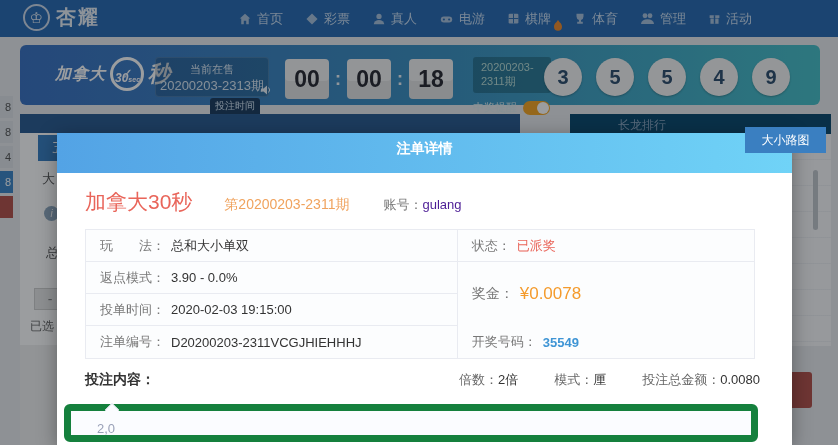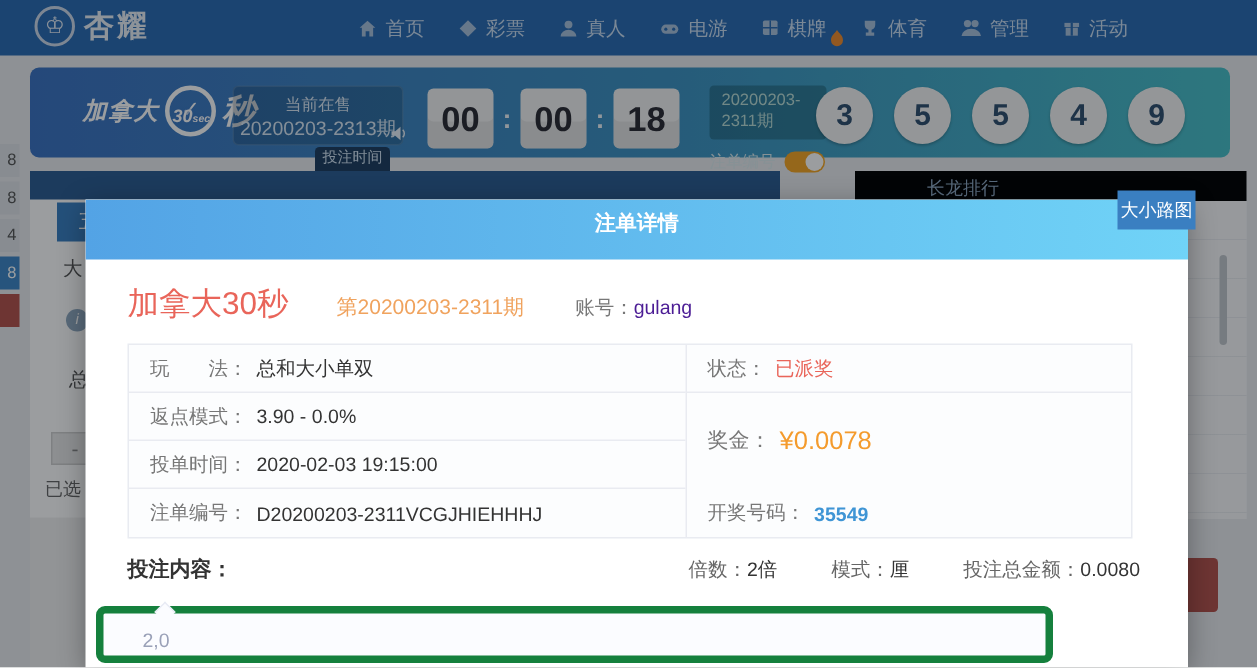--- a/index.html
+++ b/index.html
@@ -55,23 +55,23 @@
   .left-panel { position:absolute; left:20px; top:114px; width:500px; height:331px; background:#fff; }
   .lp-head { position:absolute; left:0; top:0; width:100%; height:19px; background:#2c5d92; }
   .lp-tab { position:absolute; left:18px; top:21px; width:42px; height:26px; background:#3a7fc1; color:#fff; font-size:13px; text-align:center; line-height:26px; cursor:pointer; }
   .lp-tab2 { position:absolute; left:22px; top:56px; color:#555; font-size:13px; cursor:pointer; }
   .lp-info { position:absolute; left:24px; top:92px; width:15px; height:15px; border-radius:50%; background:#8fa9c0; color:#fff; font-size:10px; text-align:center; line-height:15px; font-style:italic; }
   .lp-sum { position:absolute; left:26px; top:130px; color:#555; font-size:13px; }
   .lp-minus { position:absolute; left:14px; top:174px; width:32px; height:22px; background:#e8e8e8; border:1px solid #cfcfcf; color:#888; font-size:14px; text-align:center; line-height:20px; cursor:pointer; }
   .lp-selected { position:absolute; left:10px; top:204px; color:#666; font-size:12px; }
   .lp-foot { position:absolute; left:0; top:231px; width:100%; height:100px; background:#f1f1f1; }
 
-  .right-panel-head { position:absolute; left:570px; top:114px; width:261px; height:20px; background:#000000; }
+  .right-panel-head { position:absolute; left:570px; top:114px; width:261px; height:20px; background:#0c4a6e; }
   .rp-tab-left { position:absolute; left:48px; top:3px; color:#8fa9c4; font-size:12px; cursor:pointer; }
-  .rp-tab-right { position:absolute; left:175px; top:13px; width:52px; height:26px; background:#3a7fc1; color:#fff; font-size:12px; text-align:center; line-height:26px; cursor:pointer; }
+  .rp-tab-right { position:absolute; left:175px; top:13px; width:81px; height:26px; background:#3a7fc1; color:#fff; font-size:12px; text-align:center; line-height:26px; cursor:pointer; }
   .right-panel-body { position:absolute; left:570px; top:134px; width:261px; height:212px; background:#f8f9fb;
       background-image:repeating-linear-gradient(to bottom,#f8f9fb 0px,#f8f9fb 25px,#e3e6ea 26px); }
   .rp-scrollbar { position:absolute; left:813px; top:170px; width:5px; height:60px; background:#c2c6cc; border-radius:3px; }
   .rp-red-btn { position:absolute; left:786px; top:372px; width:26px; height:36px; background:#b5524c; border-radius:3px; cursor:pointer; }
 
   
   .backdrop { position:absolute; inset:0; background:rgba(6,9,16,.40); }
 
   
   .modal { position:absolute; left:57px; top:133px; width:735px; height:312px; background:#fff; box-shadow:0 4px 18px rgba(0,0,0,.35); overflow:hidden; }
@@ -96,21 +96,21 @@
   .cell.prize { grid-row:2 / span 2; }
   .cell.prize .lab { font-size:14px; }
   .cell.prize .val { color:#f49b2d; font-size:17px; }
 
   .footer-row { display:flex; justify-content:space-between; margin-top:12px; padding:0 32px 0 28px; height:18px; }
   .content-label { font-size:14px; font-weight:bold; color:#333; }
   .footer-stats { display:flex; gap:36px; font-size:13px; }
   .stat .lab { color:#666; }
   .stat .val { color:#333; }
 
-  .bet-bubble { position:relative; margin:15px 0 0 7px; width:638px; height:38px; border:5px solid #15803d; background:#fbfcff; border-radius:6px; }
+  .bet-bubble { position:relative; margin:15px 0 0 7px; width:694px; height:38px; border:7px solid #15803d; background:#fbfcff; border-radius:6px; }
   .bubble-caret { position:absolute; left:36px; top:-6px; width:10px; height:10px; background:#fbfcff; border-left:1px solid #e8ebf4; border-top:1px solid #e8ebf4; transform:rotate(45deg); }
   .bet-content { padding-left:26px; line-height:36px; font-size:13px; color:#9aa1b8; }
 </style>
 </head>
 <body>
 
 <div class="screen">
 
   <div class="page">
 
@@ -205,21 +205,21 @@
         <span class="flip-colon">:</span>
         <span class="flip-box">00</span>
         <span class="flip-colon">:</span>
         <span class="flip-box">18</span>
       </div>
       <div class="issue-box">
         <div>20200203-</div>
         <div>2311期</div>
       </div>
       <div class="reminder">
-        <span>注单编号</span>
+        <span>中奖提醒</span>
         <span class="toggle">
             <span class="knob"></span>
           </span>
       </div>
       <div class="draw-circles">
         <span class="num-circle">3</span>
         <span class="num-circle">5</span>
         <span class="num-circle">5</span>
         <span class="num-circle">4</span>
         <span class="num-circle">9</span>

